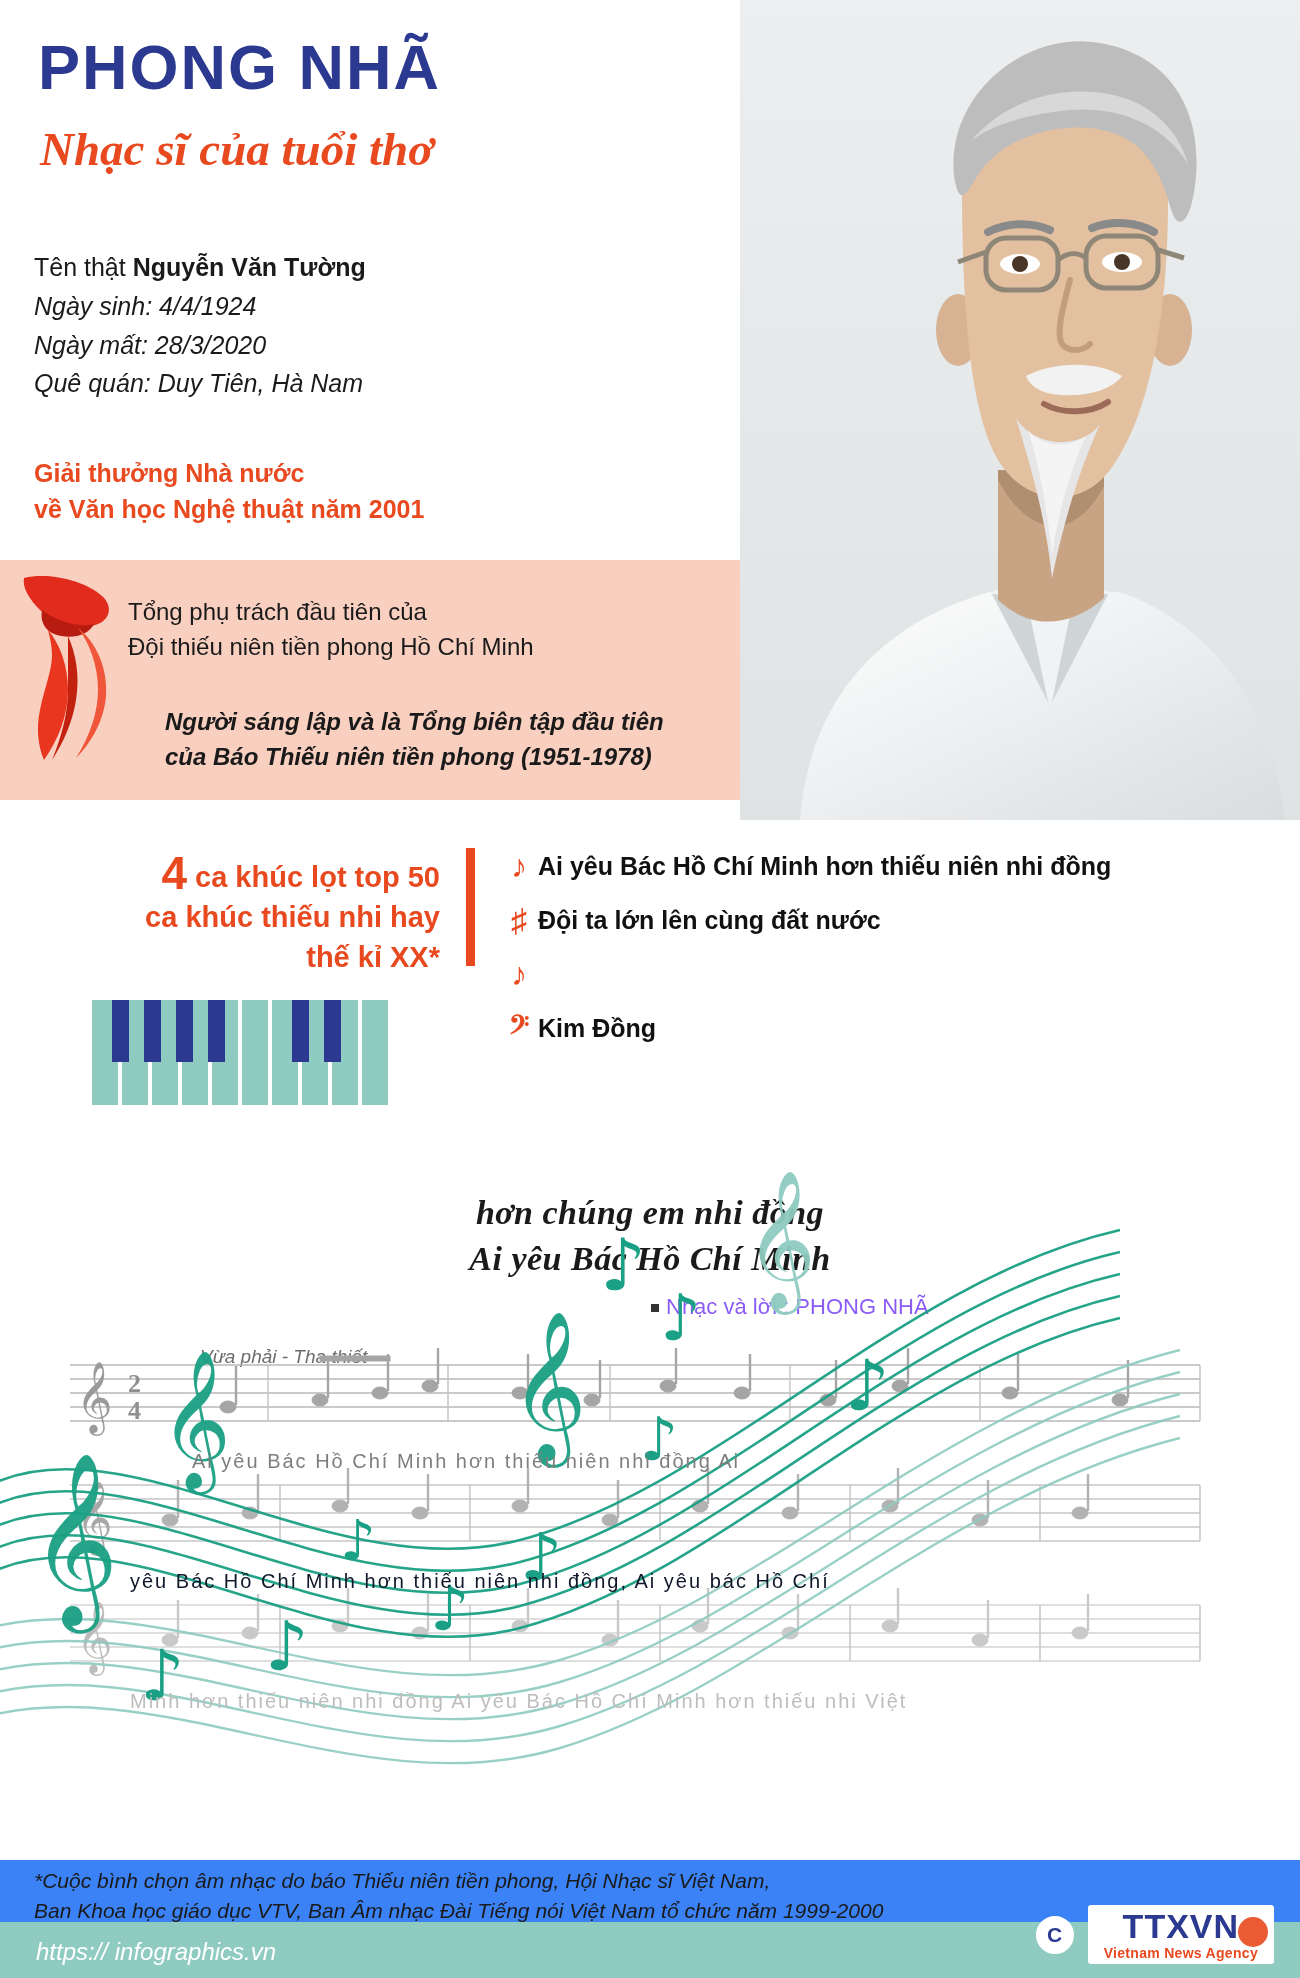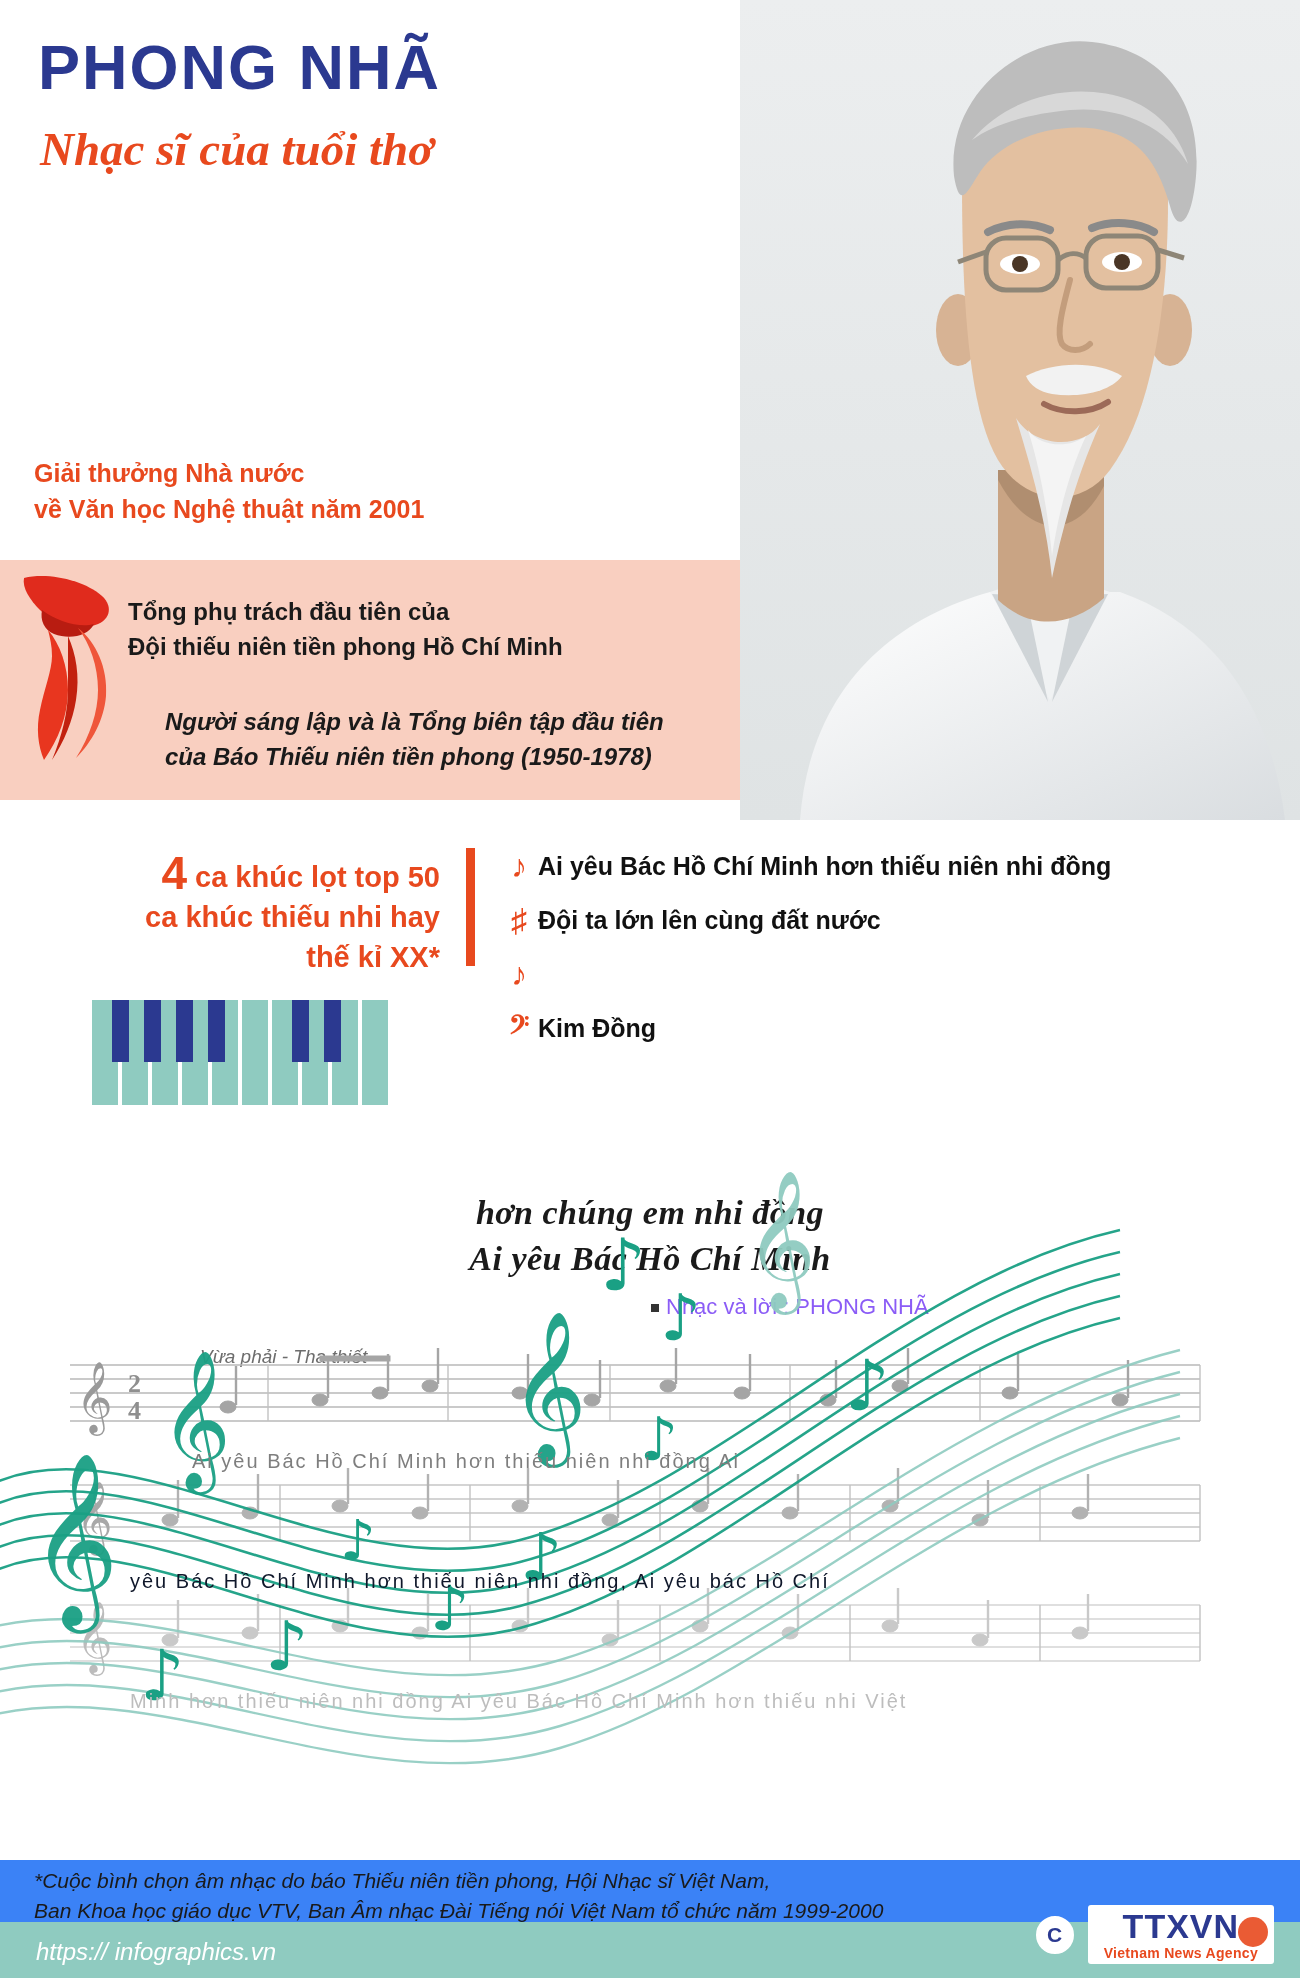--- a/index.html
+++ b/index.html
@@ -76,21 +76,21 @@
     top: 560px;
     width: 780px;
     height: 240px;
     background: #f9cfc0;
   }
   .pink-text-1 {
     position: absolute;
     left: 128px;
     top: 595px;
     font-size: 24px;
-    font-weight: bold;
+    font-weight: normal;
     color: #1a1a1a;
     line-height: 1.45;
   }
   .pink-text-2 {
     position: absolute;
     left: 165px;
     top: 705px;
     font-size: 24px;
     font-weight: bold;
     font-style: italic;
@@ -337,20 +337,28 @@
   }
 </style>
 </head>
 <body>
 
 <div class="top-section">
 
   <div class="title-main">PHONG NHÃ</div>
   <div class="title-sub">Nhạc sĩ của tuổi thơ</div>
 
+  <div class="bio">
+    <div class="row">
+      <span class="lbl">Tên thật </span><span class="real-name">Nguyễn Văn Tường</span>
+    </div>
+    <div class="row ital">Ngày sinh: 4/4/1924</div>
+    <div class="row ital">Ngày mất: 28/3/2020</div>
+    <div class="row ital">Quê quán: Duy Tiên, Hà Nam</div>
+  </div>
 
   <div class="award">
     <div>Giải thưởng Nhà nước</div>
     <div>về Văn học Nghệ thuật năm 2001</div>
   </div>
 
   <div class="pink-band"></div>
 
   <div class="scarf">
     <svg width="110" height="200" viewBox="0 0 110 200">
@@ -361,21 +369,21 @@
       <path d="M60,58 C78,72 90,98 88,126 C86,150 74,172 58,188 C72,166 80,142 80,120 C80,96 72,74 60,58 Z" fill="#ef563a"></path>
     </svg>
   </div>
 
   <div class="pink-text-1">
     <div>Tổng phụ trách đầu tiên của</div>
     <div>Đội thiếu niên tiền phong Hồ Chí Minh</div>
   </div>
   <div class="pink-text-2">
     <div>Người sáng lập và là Tổng biên tập đầu tiên</div>
-    <div>của Báo Thiếu niên tiền phong (1950-1978)</div>
+    <div>của Báo Thiếu niên tiền phong (1951-1978)</div>
   </div>
 
   <div class="portrait">
     <svg width="560" height="820" viewBox="0 0 560 820">
       <defs>
         <linearGradient id="bgg" x1="0" y1="0" x2="0" y2="1">
           <stop offset="0%" stop-color="#eceeef"></stop>
           <stop offset="100%" stop-color="#dfe3e4"></stop>
         </linearGradient>
         <linearGradient id="shirtg" x1="0" y1="0" x2="1" y2="1">

